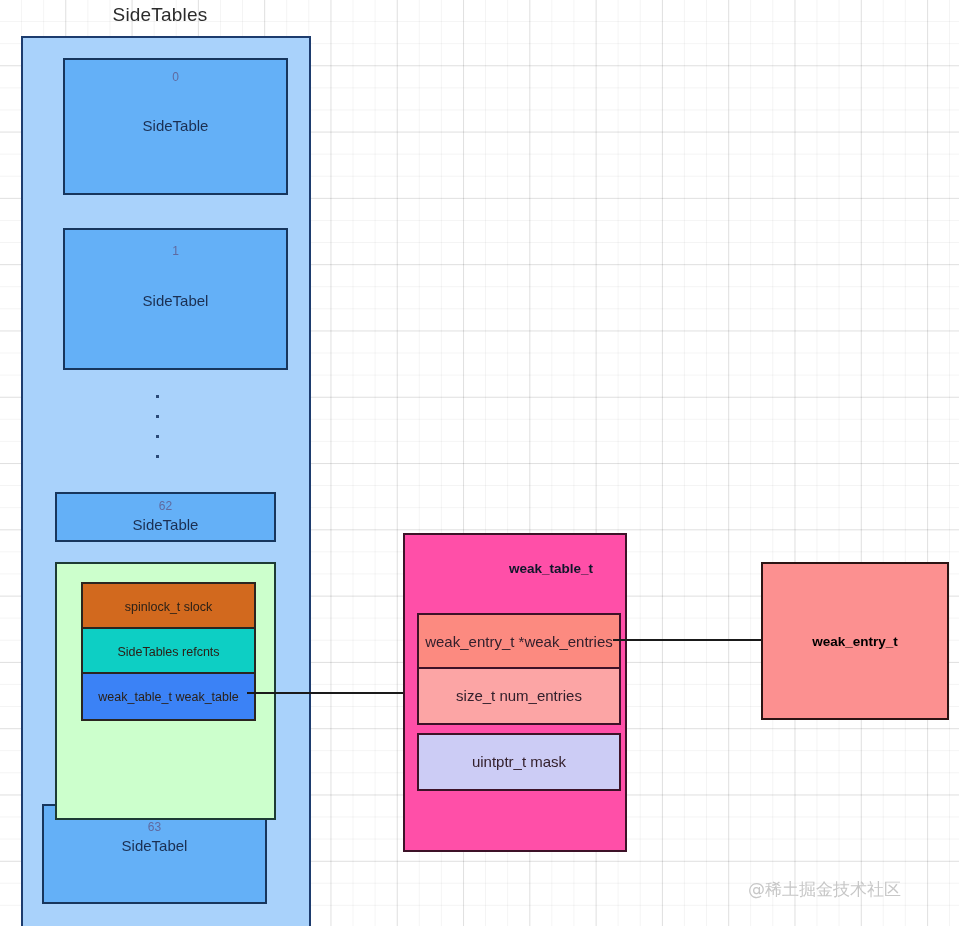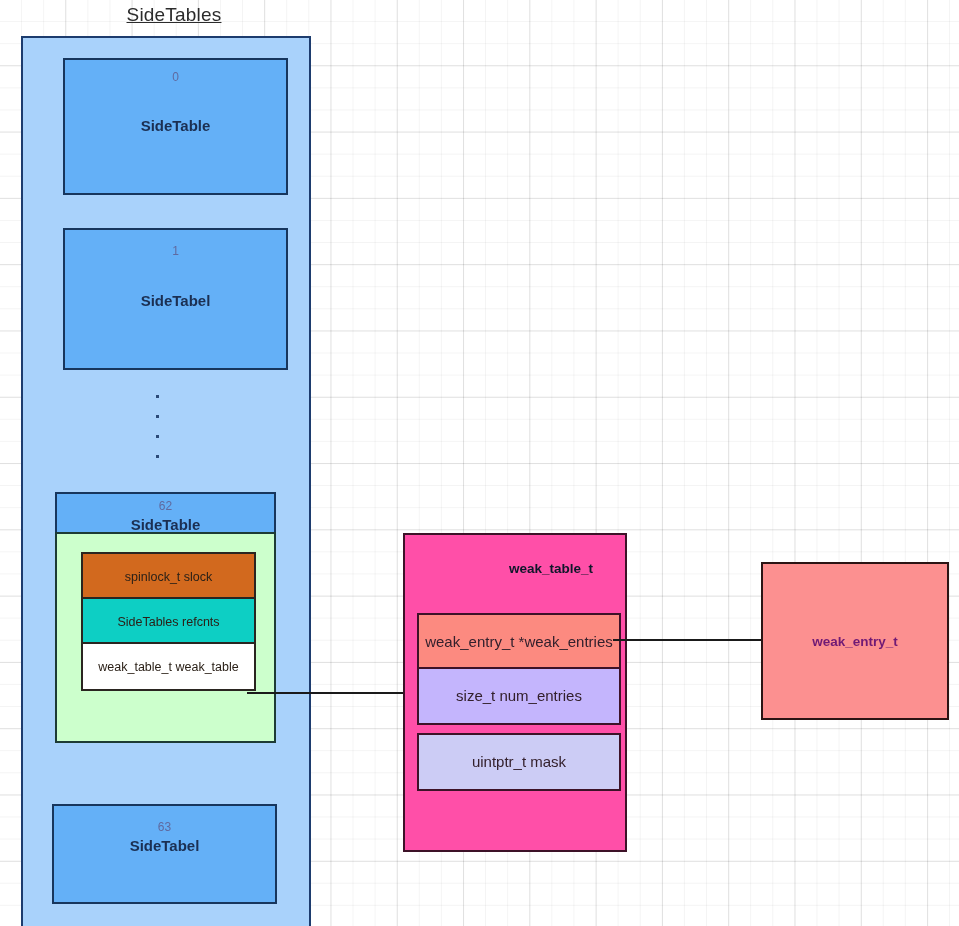--- a/index.html
+++ b/index.html
@@ -26,25 +26,24 @@
       22.1px 22.1px,
       66.3px 66.3px,
       66.3px 66.3px;
     background-position: -1px -1px, -1px -1px, -1px -1px, -1px -1px;
   }
 
   .abs { position: absolute; box-sizing: border-box; }
 
   
   #title {
-    left: 98px; top: 2px; width: 152px; height: 26px;
+    left: 84px; top: 2px; width: 152px; height: 26px;
     text-align: center;
     font-size: 19px;
     color: #2b2b2b;
-    text-decoration: underline;
     line-height: 26px;
     letter-spacing: 0.2px;
   }
 
   
   #sidetables-container {
     left: 21px; top: 36px; width: 290px; height: 896px;
     background: #a9d2fb;
     border: 2px solid #1d3c6e;
   }
@@ -59,21 +58,21 @@
     left: 0; right: 0;
     text-align: center;
     font-size: 12px;
     color: #5f6aa0;
   }
   .st-name {
     position: absolute;
     left: 0; right: 0;
     text-align: center;
     font-size: 15px;
-    font-weight: bold;
+    font-weight: normal;
     color: #1b2f52;
   }
 
   #st0 { left: 61px; top: 56px; width: 225px; height: 137px; }
   #st0 .st-index { top: 10px; }
   #st0 .st-name  { top: 57px; }
 
   #st1 { left: 61px; top: 226px; width: 225px; height: 142px; }
   #st1 .st-index { top: 14px; }
   #st1 .st-name  { top: 62px; }
@@ -87,41 +86,41 @@
   
   #st62-header {
     left: 55px; top: 492px; width: 221px; height: 50px;
     background: #64b0f7;
     border: 2px solid #17365d;
   }
   #st62-header .st-index { top: 5px; }
   #st62-header .st-name  { top: 22px; }
 
   #st62-body {
-    left: 55px; top: 532px; width: 221px; height: 211px;
+    left: 55px; top: 562px; width: 221px; height: 258px;
     background: #ccffcc;
     border: 2px solid #1d3b35;
   }
 
   .field-row {
     position: absolute;
     left: 24px;
     width: 171px;
     height: 45px;
     border: 2px solid #2a2520;
     display: flex;
     align-items: center;
     justify-content: center;
     font-size: 12.5px;
     color: #2b2118;
     text-align: center;
   }
   #f-slock   { top: 18px;  background: #d2691e; }
   #f-refcnts { top: 63px;  background: #0dcfc4; }
-  #f-weaktbl { top: 108px; background: #ffffff; }
+  #f-weaktbl { top: 108px; background: #3b82f6; }
 
   #st63 { left: 50px; top: 802px; width: 225px; height: 100px; }
   #st63 .st-index { top: 14px; }
   #st63 .st-name  { top: 31px; }
 
   
   #weak-table {
     left: 403px; top: 533px; width: 224px; height: 319px;
     background: #ff4fa8;
     border: 2px solid #3d1228;
@@ -142,37 +141,37 @@
     border: 2px solid #3d1228;
     display: flex;
     align-items: center;
     justify-content: center;
     text-align: center;
     font-size: 15px;
     color: #33202c;
     line-height: 16px;
   }
   #wt-entries { top: 78px;  height: 54px; background: #fc8a80; }
-  #wt-num     { top: 132px; height: 54px; background: #c4b5fd; }
+  #wt-num     { top: 132px; height: 54px; background: #fca5a5; }
   #wt-mask    { top: 198px; height: 54px; background: #ccccf5; }
   #wt-maxhash { top: 240px; height: 54px; background: #ccddf5; }
 
   
   #weak-entry {
     left: 761px; top: 562px; width: 188px; height: 158px;
     background: #fc9090;
     border: 2px solid #2b1414;
     display: flex;
     align-items: center;
     justify-content: center;
   }
   #weak-entry-title {
     font-size: 13.5px;
     font-weight: bold;
-    color: #701a75;
+    color: #000000;
   }
 
   
   .conn {
     background: #1a1a1a;
     height: 2px;
   }
   #conn-1 { left: 247px; top: 692px; width: 158px; }
   #conn-2 { left: 613px; top: 639px; width: 150px; }
 
@@ -212,21 +211,21 @@
     <div id="st1" class="abs st-box" style="left:40px; top:190px;">
       <span class="st-index">1</span>
       <span class="st-name">SideTabel</span>
     </div>
 
     <div class="abs dot" style="left:133px; top:357px;"></div>
     <div class="abs dot" style="left:133px; top:377px;"></div>
     <div class="abs dot" style="left:133px; top:397px;"></div>
     <div class="abs dot" style="left:133px; top:417px;"></div>
 
-    <div id="st63" class="abs st-box" style="left:29px; top:766px;">
+    <div id="st63" class="abs st-box" style="left:19px; top:766px;">
       <span class="st-index">63</span>
       <span class="st-name">SideTabel</span>
     </div>
   </div>
 
   <div id="st62-header" class="abs">
     <span class="st-index">62</span>
     <span class="st-name">SideTable</span>
   </div>
 
@@ -244,14 +243,15 @@
     <div id="wt-num" class="wt-row">size_t    num_entries</div>
     <div id="wt-mask" class="wt-row">uintptr_t mask</div>
   </div>
 
   <div id="conn-2" class="abs conn"></div>
 
   <div id="weak-entry" class="abs">
     <span id="weak-entry-title">weak_entry_t</span>
   </div>
 
+  <div id="wm-brand" class="abs">@稀土掘金技术社区</div>
 
 </div>
 
 </body></html>

